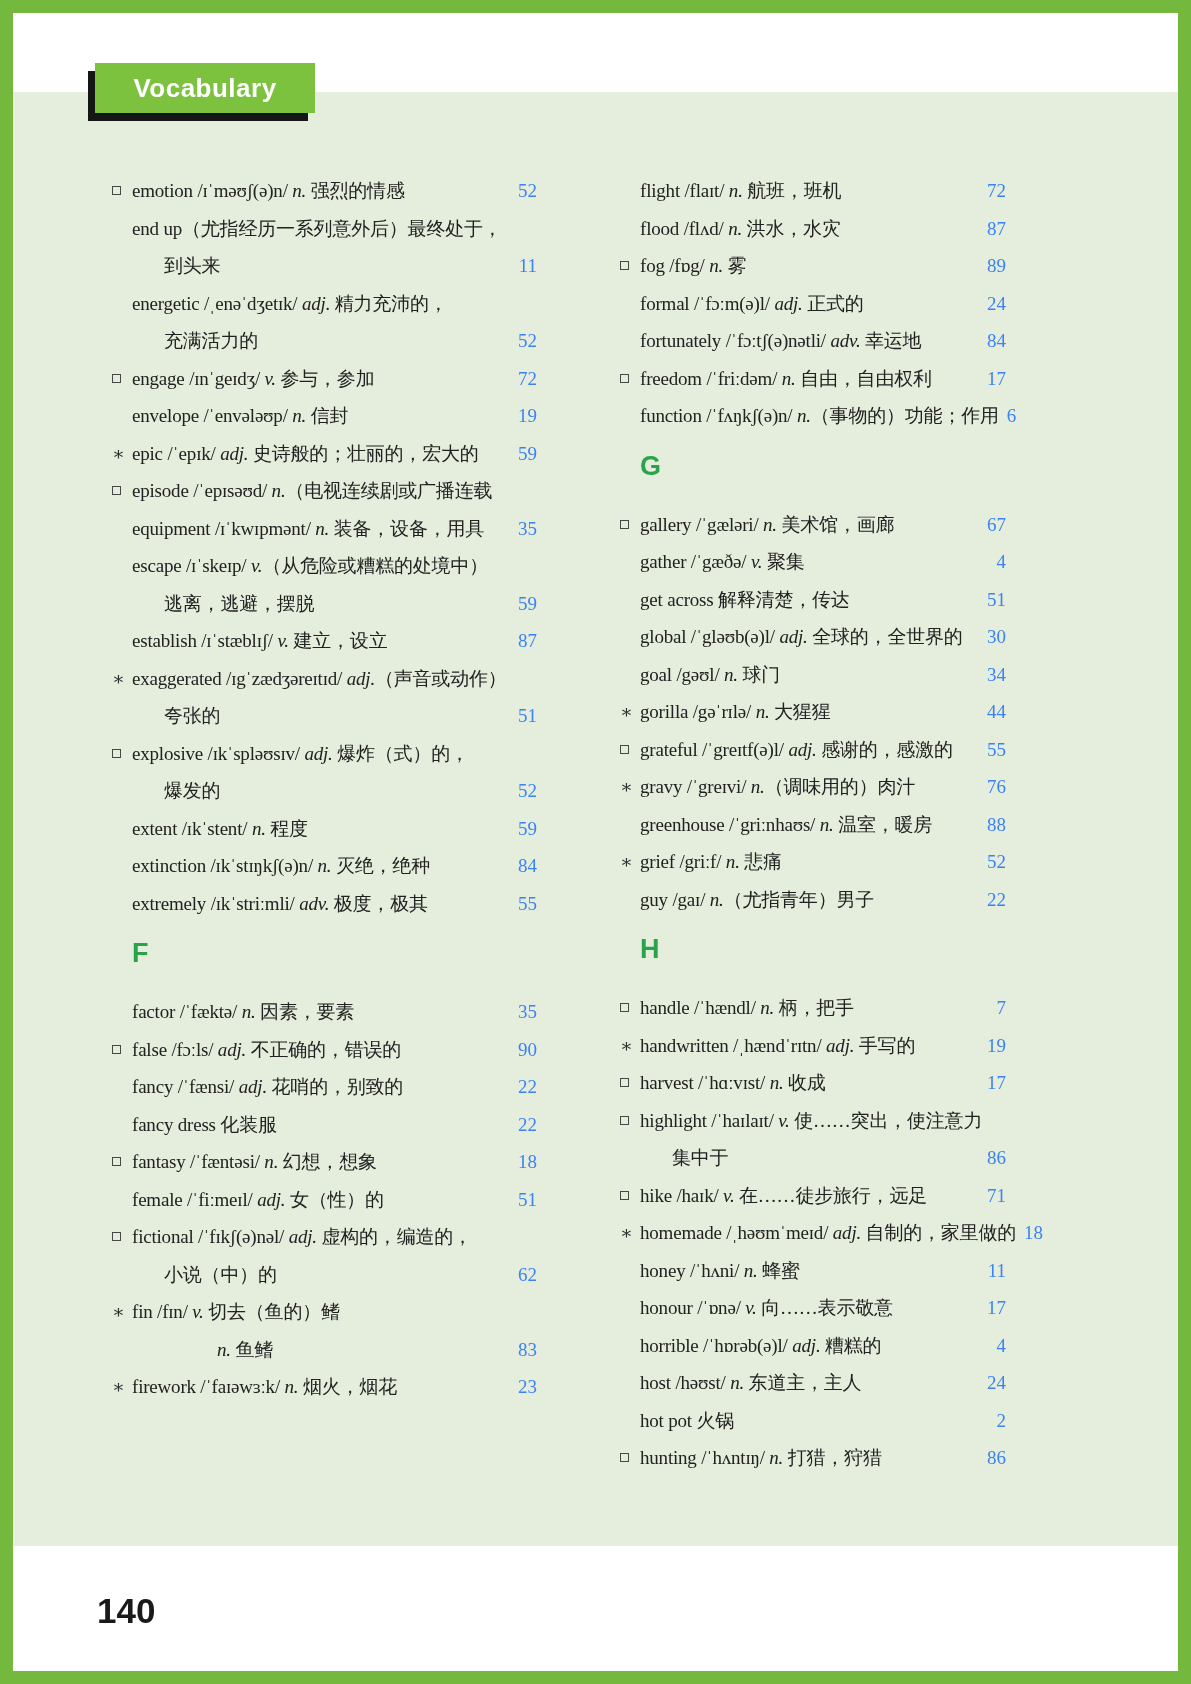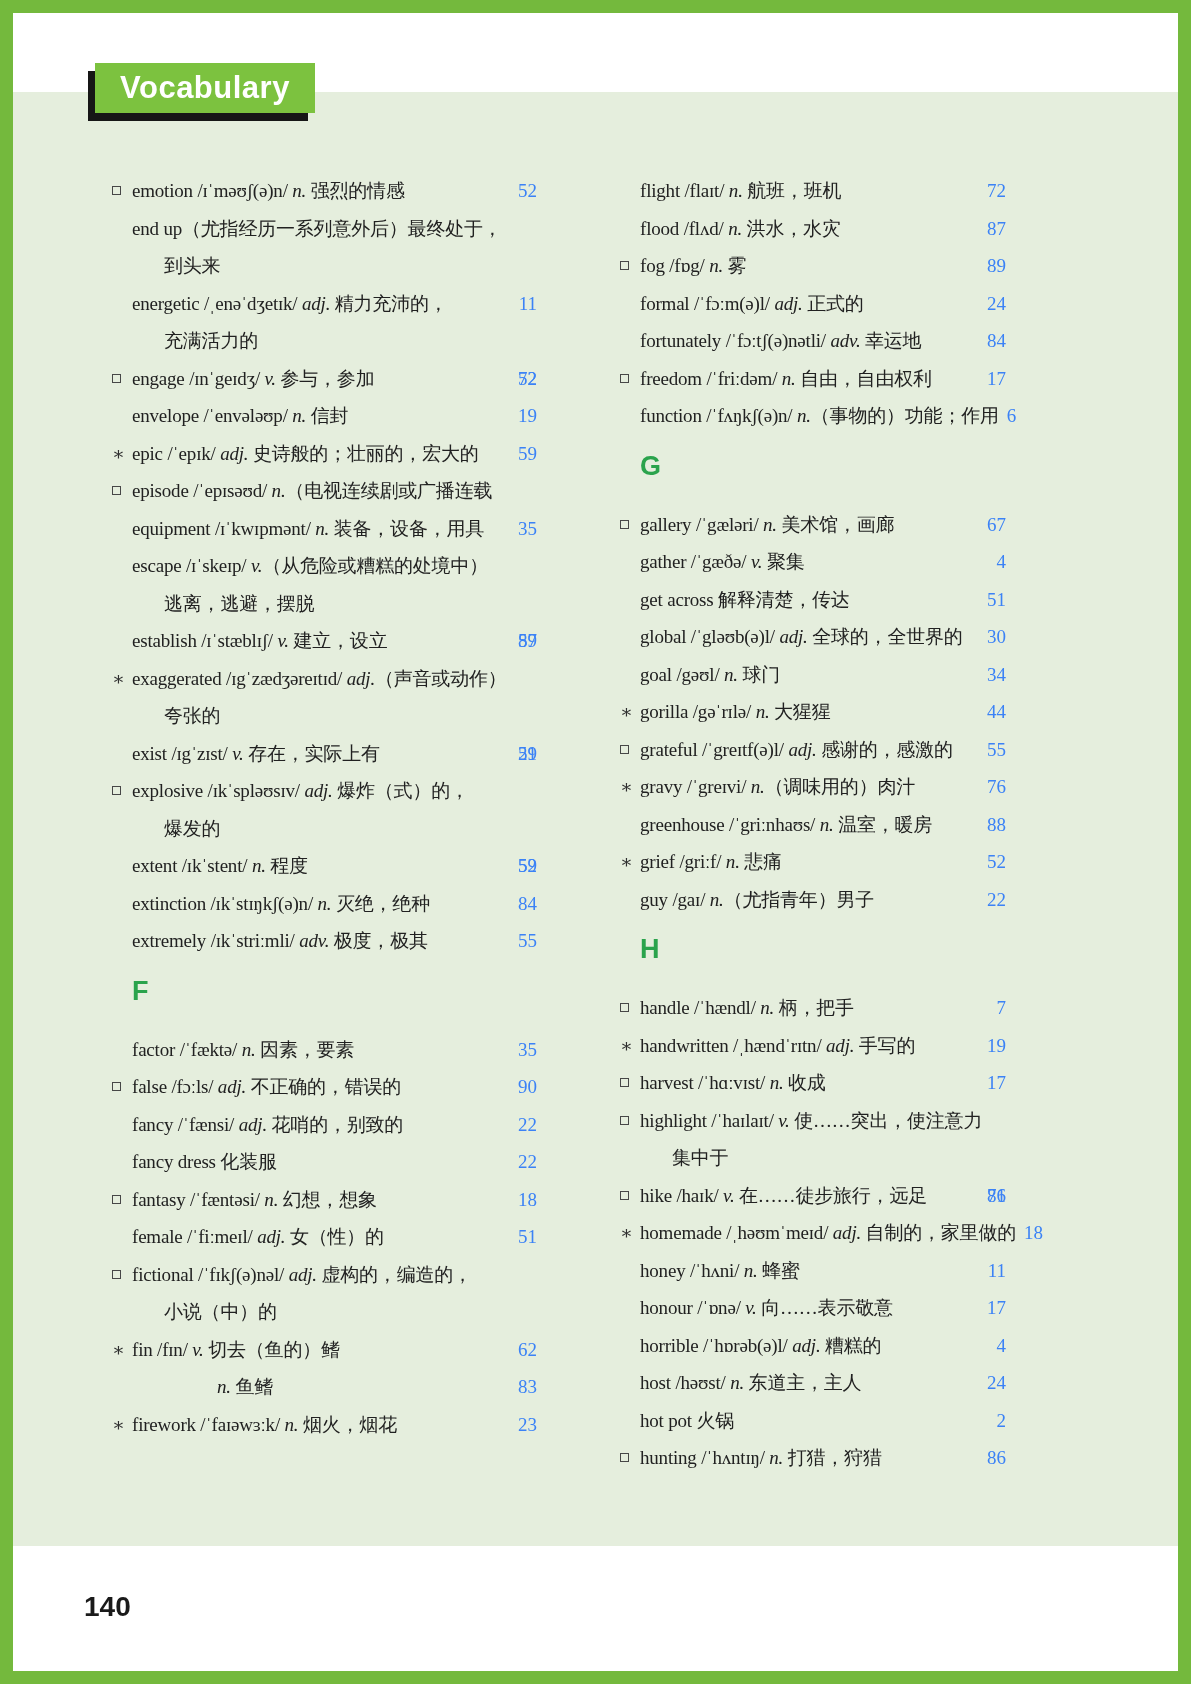--- a/index.html
+++ b/index.html
@@ -16,21 +16,21 @@
     position:absolute;left:0;right:0;top:79px;height:1454px;
     background:var(--panel-green,#e5eedd);
   }
   .voc-box{
     position:absolute;left:82px;top:50px;
     width:220px;height:50px;
     background:var(--brand-green,#7cc23f);
     box-shadow:-7px 8px 0 #161616;
     color:#ffffff;
     font-family:"Liberation Sans","DejaVu Sans",sans-serif;
-    font-weight:bold;font-size:31px;line-height:50px;
+    font-weight:bold;font-size:26px;line-height:50px;
     text-align:center;
     letter-spacing:.5px;
   }
   .col{
     position:absolute;top:159px;
   }
   .col.left{left:87px;width:425px;margin-left:12px;}
   .col.right{left:607px;width:386px;}
   .section-letter{
     height:30px;line-height:30px;
@@ -38,42 +38,42 @@
     font-family:"Liberation Sans","DejaVu Sans",sans-serif;
     font-weight:bold;font-size:27px;
     color:var(--letter-green,#2aa34c);
   }
   .entry{margin:0;}
   .line{
     display:flex;align-items:baseline;
     height:37.5px;line-height:37.5px;
     white-space:nowrap;
   }
-  .line.indent1{padding-left:52px;flex-direction:column;}
+  .line.indent1{padding-left:52px;}
   .line.indent2{padding-left:105px;}
   .marker{flex:none;width:20px;color:#2f2f2f;}
   .marker.sq::before{
     content:"";display:inline-block;
     width:7px;height:7px;
     border:1px solid #474747;
     margin-bottom:2px;
   }
   .marker.st{font-size:19px;}
   .txt{
     font-size:19px;letter-spacing:-0.2px;color:#212121;
   }
   .txt i{font-style:italic;}
   .pg{
     margin-left:auto;padding-left:8px;
     font-size:19px;color:#3b82f6;
   }
   .folio{
-    position:absolute;left:71px;top:1578px;
+    position:absolute;left:84px;top:1578px;
     font-family:"Liberation Sans","DejaVu Sans",sans-serif;
-    font-weight:bold;font-size:28px;color:#1a1a1a;
+    font-weight:bold;font-size:35px;color:#1a1a1a;
   }
 </style>
 </head>
 <body>
 
 <div class="page">
   <div class="panel"></div>
   <div class="voc-box">
     <span>Vocabulary</span>
   </div>
@@ -161,27 +161,20 @@
           <span class="marker st">∗</span>
           <span class="txt"><span>exaggerated /ɪgˈzædʒəreɪtɪd/ </span><i>adj.</i><span>（声音或动作）</span></span>
         </div>
         <div class="line indent1">
           <span class="txt"><span>夸张的</span></span>
           <span class="pg">51</span>
         </div>
       </div>
       <div class="entry">
         <div class="line">
-          <span class="marker"></span>
-          <span class="txt"><span>exist /ɪgˈzɪst/ </span><i>v.</i><span> 存在，实际上有</span></span>
-          <span class="pg">29</span>
-        </div>
-      </div>
-      <div class="entry">
-        <div class="line">
           <span class="marker sq"></span>
           <span class="txt"><span>explosive /ɪkˈspləʊsɪv/ </span><i>adj.</i><span> 爆炸（式）的，</span></span>
         </div>
         <div class="line indent1">
           <span class="txt"><span>爆发的</span></span>
           <span class="pg">52</span>
         </div>
       </div>
       <div class="entry">
         <div class="line">

